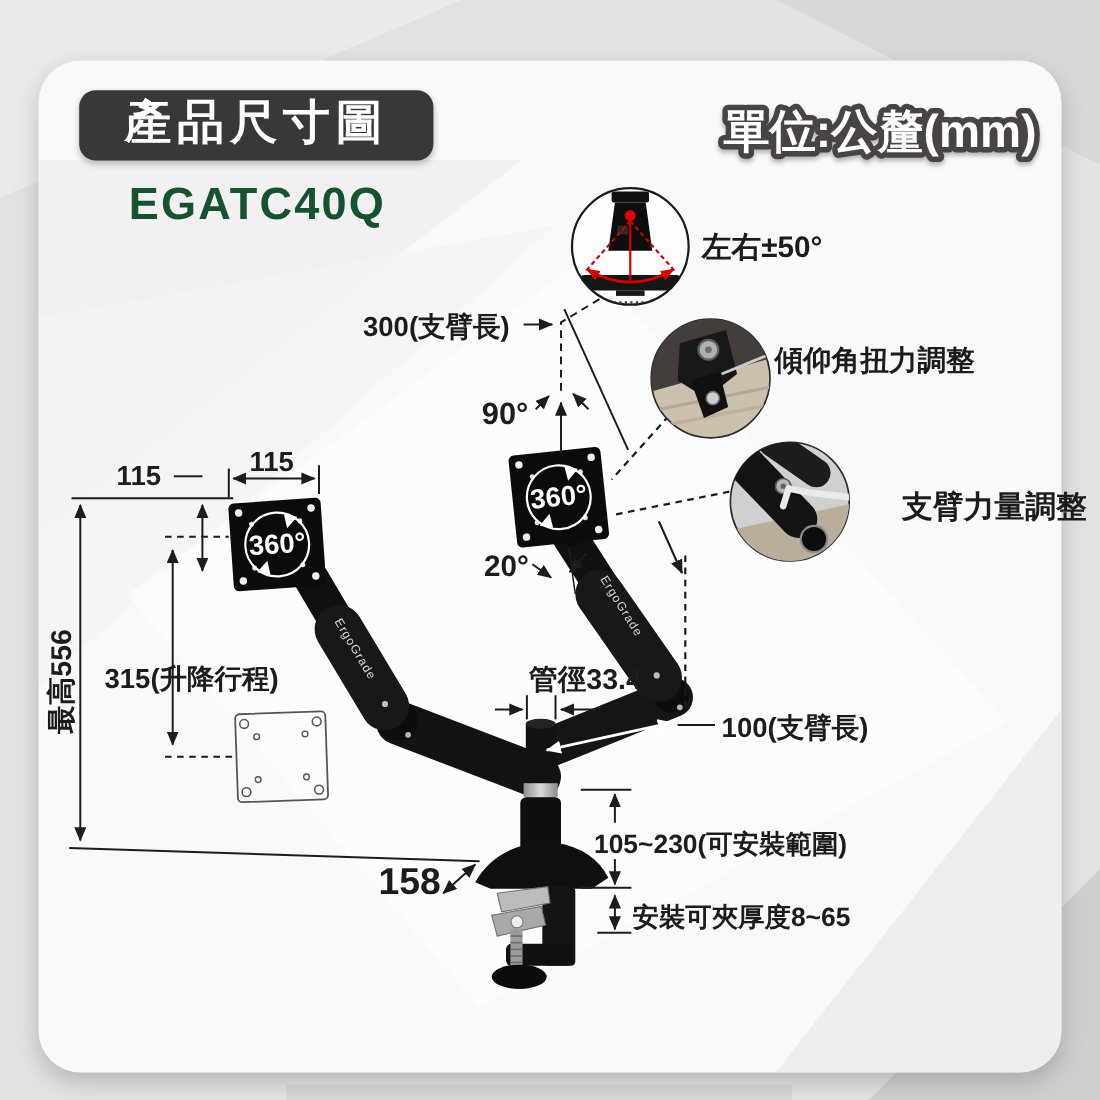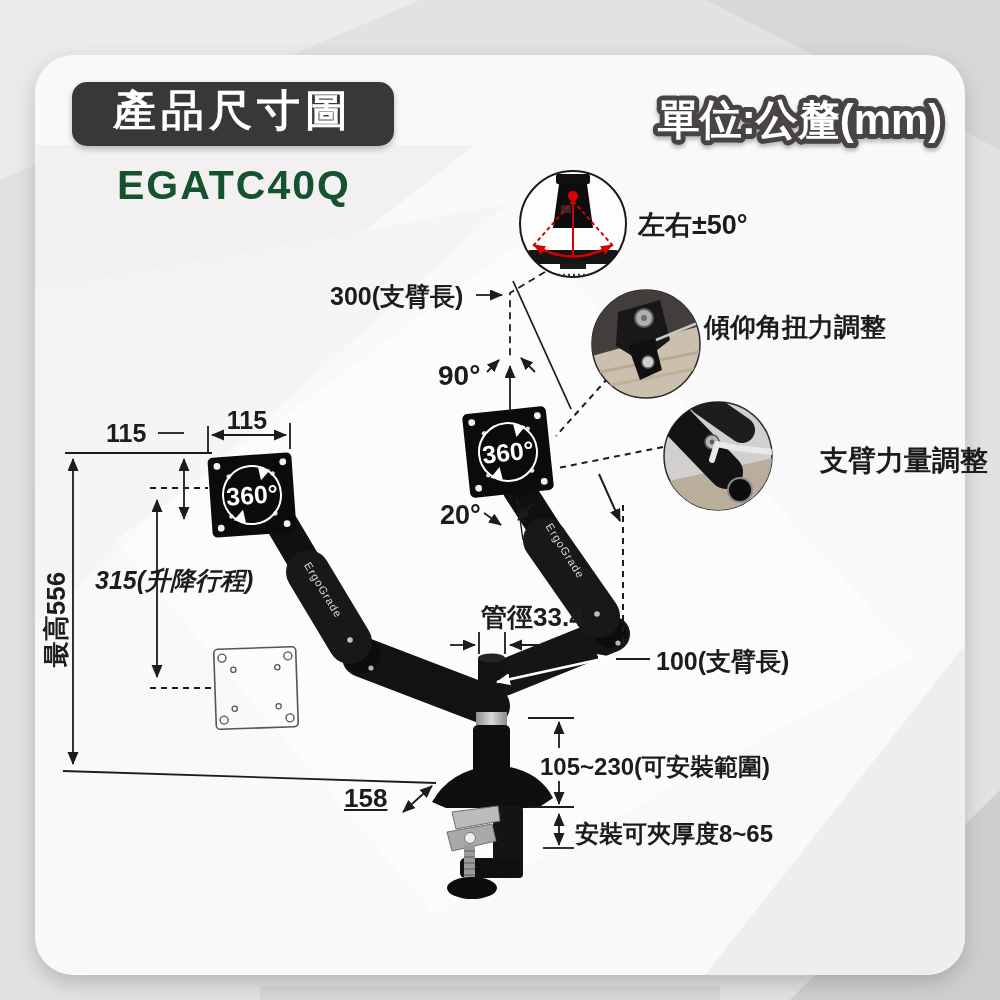--- a/index.html
+++ b/index.html
@@ -273,23 +273,23 @@
     <text x="180" y="50" text-anchor="middle" font-size="42" font-weight="700" fill="#ffffff" stroke="#474443" stroke-width="10" paint-order="stroke" stroke-linejoin="round" font-family="Liberation Sans, sans-serif">單位:公釐(mm)</text>
   </svg>
 
   <div class="lbl" style="left:330px;top:280px;">300(支臂長)</div>
   <div class="lbl" style="left:438px;top:360px;font-size:28px;text-align:right;">90°</div>
   <div class="lbl" style="left:216px;top:406px;width:62px;text-align:center;">115</div>
   <div class="lbl" style="left:106px;top:419px;">115</div>
   <div class="lbl white" style="left:212px;top:481px;width:80px;text-align:center;transform:rotate(-4deg);">360°</div>
   <div class="lbl white" style="left:468px;top:438px;width:80px;text-align:center;transform:rotate(-6deg);">360°</div>
   <div class="lbl" style="left:440px;top:500px;font-size:27px;">20°</div>
-  <div class="lbl" style="left:95px;top:564px;font-style:italic;">315(升降行程)</div>
+  <div class="lbl" style="left:95px;top:600px;">315(升降行程)</div>
   <div class="lbl rot-90" style="left:-14px;top:602px;width:140px;text-align:center;font-size:26px;">最高556</div>
   <div class="lbl" style="left:437px;top:600px;font-size:26px;margin-left:44px;">管徑33.4</div>
   <div class="lbl" style="left:656px;top:645px;">100(支臂長)</div>
   <div class="lbl" style="left:540px;top:751px;font-size:24px;">105~230(可安裝範圍)</div>
   <div class="lbl" style="left:575px;top:818px;font-size:24px;text-align:center;">安裝可夾厚度8~65</div>
-  <div class="lbl" style="left:344px;top:783px;font-size:26px;text-decoration:underline;">158</div>
+  <div class="lbl" style="left:344px;top:783px;font-size:34px;">158</div>
   <div class="lbl" style="left:638px;top:207px;font-size:27px;">左右±50°</div>
   <div class="lbl" style="left:704px;top:310px;font-size:26px;">傾仰角扭力調整</div>
   <div class="lbl" style="left:788px;top:442px;font-size:28px;margin-left:32px;">支臂力量調整</div>
 </div>
 
 </body></html>

